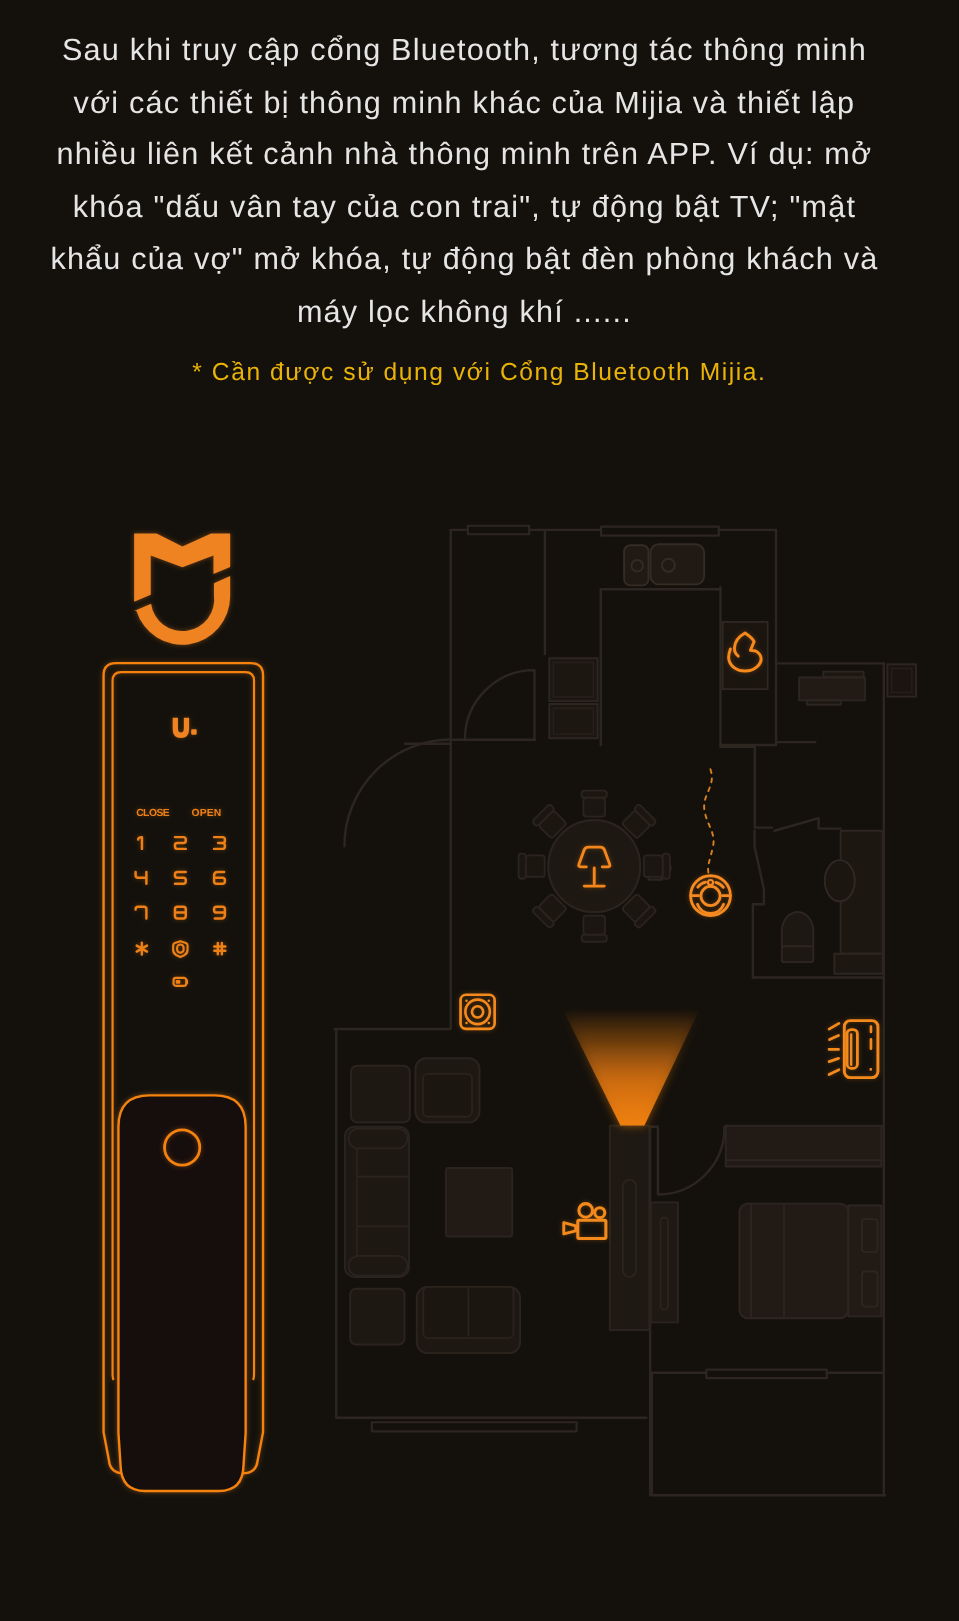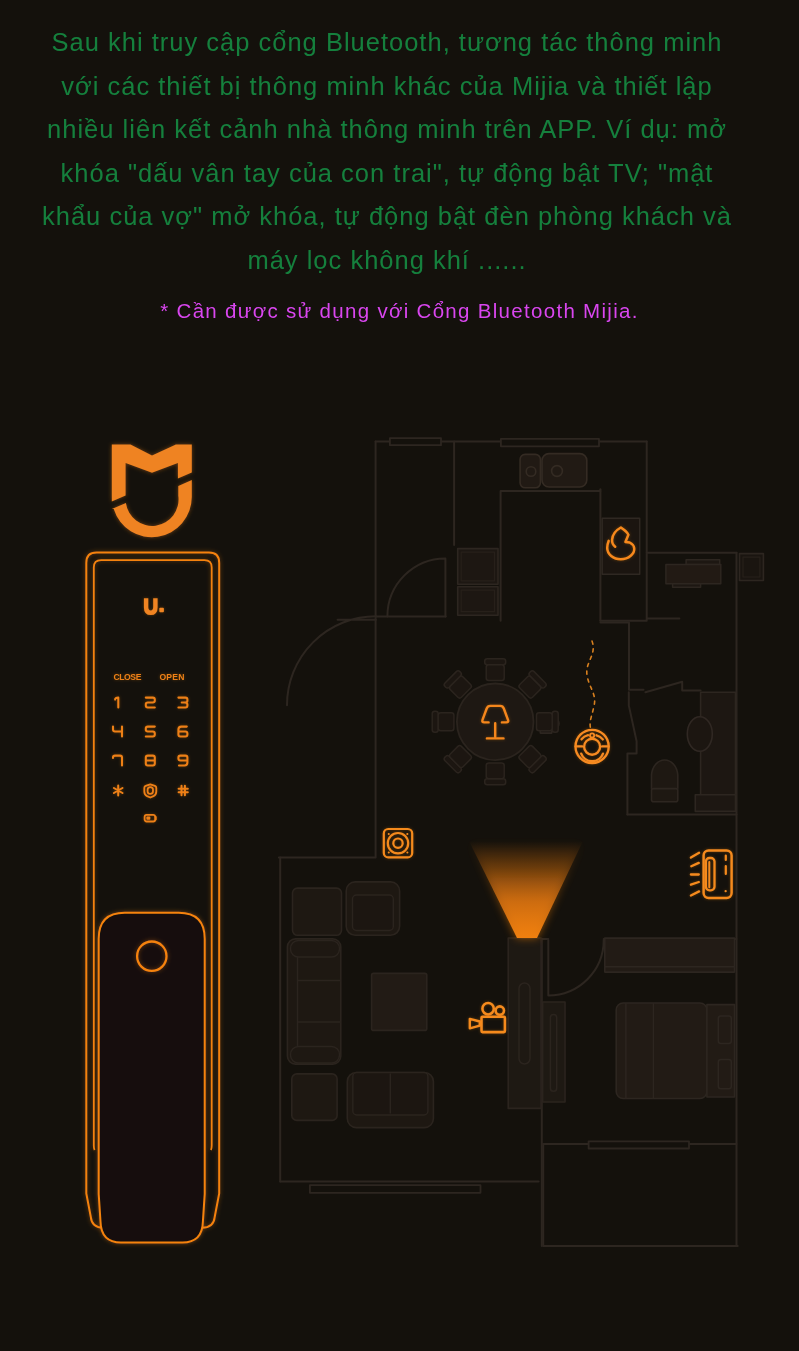--- a/index.html
+++ b/index.html
@@ -1,18 +1,18 @@
 <!DOCTYPE html>
 <html><head>
 <meta charset="utf-8">
 <style>
 html,body{margin:0;padding:0;background:#14110c;}
 #page{position:relative;width:799px;height:1351px;background:#14110c;overflow:hidden;font-family:"Liberation Sans",sans-serif;}
-.para{position:absolute;left:0;top:21px;width:774px;text-align:center;color:#15803d;font-size:25.5px;line-height:43.5px;font-weight:400;letter-spacing:1.0px;}
-.note{position:absolute;left:0;top:299px;width:799px;text-align:center;color:#d946ef;font-size:20.5px;letter-spacing:1.3px;}
+.para{position:absolute;left:0;top:21px;width:774px;text-align:center;color:#e5e5e5;font-size:25.5px;line-height:43.5px;font-weight:400;letter-spacing:1.0px;}
+.note{position:absolute;left:0;top:299px;width:799px;text-align:center;color:#eab308;font-size:20.5px;letter-spacing:1.3px;}
 #art{position:absolute;left:0;top:0;}
 </style>
 </head>
 <body>
 <div id="page">
 
 <div class="para">Sau khi truy cập cổng Bluetooth, tương tác thông minh<br>với các thiết bị thông minh khác của Mijia và thiết lập<br>nhiều liên kết cảnh nhà thông minh trên APP. Ví dụ: mở<br>khóa "dấu vân tay của con trai", tự động bật TV; "mật<br>khẩu của vợ" mở khóa, tự động bật đèn phòng khách và<br>máy lọc không khí ......</div>
 
 <div class="note">* Cần được sử dụng với Cổng Bluetooth Mijia.</div>
 <svg id="art" width="799" height="1351" viewBox="0 0 799 1351">

